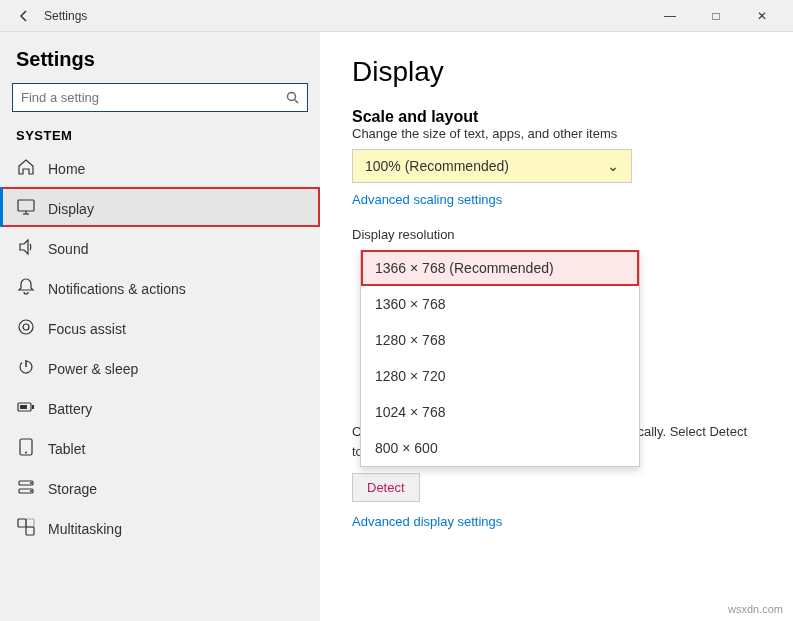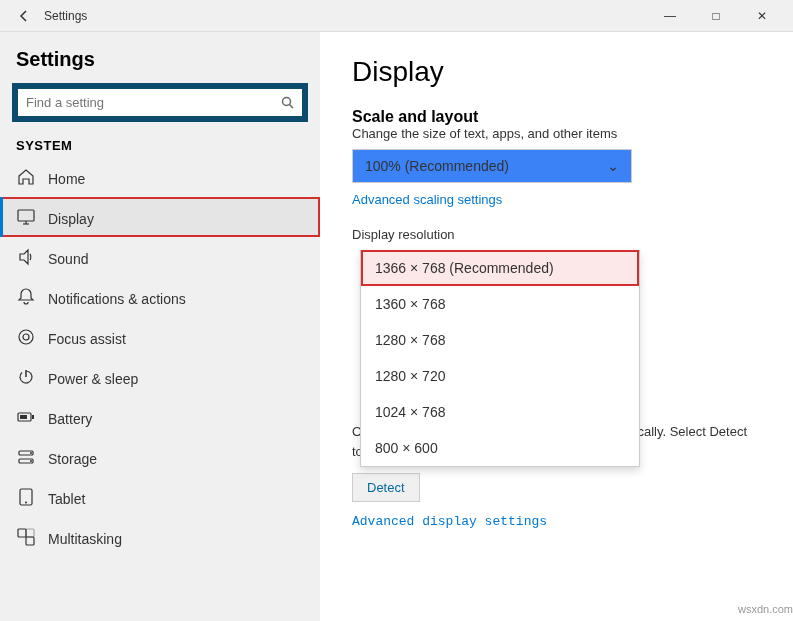--- a/index.html
+++ b/index.html
@@ -79,21 +79,21 @@
       font-size: 20px;
       font-weight: 600;
       color: #000;
     }
     .search-box {
       margin: 4px 12px 12px 12px;
       position: relative;
       display: flex;
       align-items: center;
       background: white;
-      border: 6px solid #0c4a6e;
+      border: 1px solid #0c4a6e;
     }
     .search-box input {
       width: 100%;
       padding: 6px 8px;
       border: none;
       outline: none;
       font-size: 13px;
       background: transparent;
       color: #666;
     }
@@ -174,21 +174,21 @@
 
     
     .dropdown-wrapper {
       position: relative;
       margin-bottom: 8px;
     }
     .dropdown-btn {
       width: 280px;
       padding: 8px 12px;
       border: 1px solid #ccc;
-      background: #3b82f6;
+      background: #fef9c3;
       display: flex;
       align-items: center;
       justify-content: space-between;
       cursor: pointer;
       font-size: 14px;
       color: #333;
     }
 
     .dropdown-list {
       position: absolute;
@@ -237,37 +237,36 @@
       margin-bottom: 12px;
       max-width: 420px;
       line-height: 1.5;
     }
     .detect-btn {
       padding: 6px 14px;
       border: 1px solid #ccc;
       background: #f0f0f0;
       cursor: pointer;
       font-size: 13px;
-      color: #0369a1;
+      color: #be185d;
     }
 
     .advanced-display-link {
       color: #0078d4;
       font-size: 13px;
       cursor: pointer;
       margin-top: 12px;
       display: inline-block;
-      font-family: Liberation Mono, monospace;
     }
 
     
     .watermark {
       position: fixed;
       bottom: 6px;
-      right: 0;
+      right: 10px;
       font-size: 11px;
       color: #999;
     }
 
     
     svg { display: block; }
   </style>
 </head>
 <body>
 
@@ -370,37 +369,37 @@
             <line x1="15" y1="10" x2="17" y2="10" stroke="#333" stroke-width="2"></line>
             <rect x="3" y="7" width="7" height="4" fill="#333"></rect>
           </svg>
       </div>
       <span class="sidebar-label">Battery</span>
     </div>
 
     <div class="sidebar-item">
       <div class="sidebar-icon">
         <svg width="18" height="18" viewBox="0 0 18 18">
+            <rect x="3" y="1" width="12" height="16" rx="1.5" stroke="#333" stroke-width="1.2" fill="none"></rect>
+            <circle cx="9" cy="14.5" r="1" fill="#333"></circle>
+          </svg>
+      </div>
+      <span class="sidebar-label">Tablet</span>
+    </div>
+
+    <div class="sidebar-item">
+      <div class="sidebar-icon">
+        <svg width="18" height="18" viewBox="0 0 18 18">
             <rect x="2" y="3" width="14" height="4" rx="1" stroke="#333" stroke-width="1.2" fill="none"></rect>
             <rect x="2" y="11" width="14" height="4" rx="1" stroke="#333" stroke-width="1.2" fill="none"></rect>
             <circle cx="14" cy="5" r="1" fill="#333"></circle>
             <circle cx="14" cy="13" r="1" fill="#333"></circle>
           </svg>
       </div>
       <span class="sidebar-label">Storage</span>
-    </div>
-
-    <div class="sidebar-item">
-      <div class="sidebar-icon">
-        <svg width="18" height="18" viewBox="0 0 18 18">
-            <rect x="3" y="1" width="12" height="16" rx="1.5" stroke="#333" stroke-width="1.2" fill="none"></rect>
-            <circle cx="9" cy="14.5" r="1" fill="#333"></circle>
-          </svg>
-      </div>
-      <span class="sidebar-label">Tablet</span>
     </div>
 
     <div class="sidebar-item">
       <div class="sidebar-icon">
         <svg width="18" height="18" viewBox="0 0 18 18">
             <rect x="1" y="1" width="8" height="8" rx="1" stroke="#333" stroke-width="1.2" fill="none"></rect>
             <rect x="9" y="9" width="8" height="8" rx="1" stroke="#333" stroke-width="1.2" fill="none"></rect>
             <rect x="9" y="1" width="8" height="8" rx="1" stroke="#333" stroke-width="1.2" fill="none" opacity="0.4"></rect>
           </svg>
       </div>

